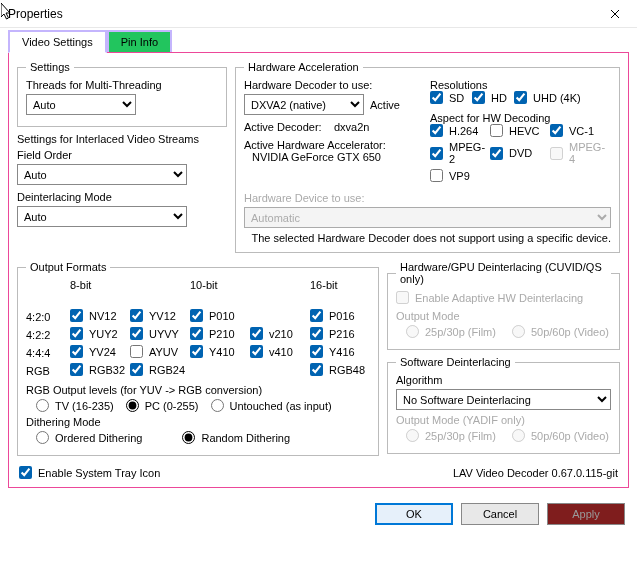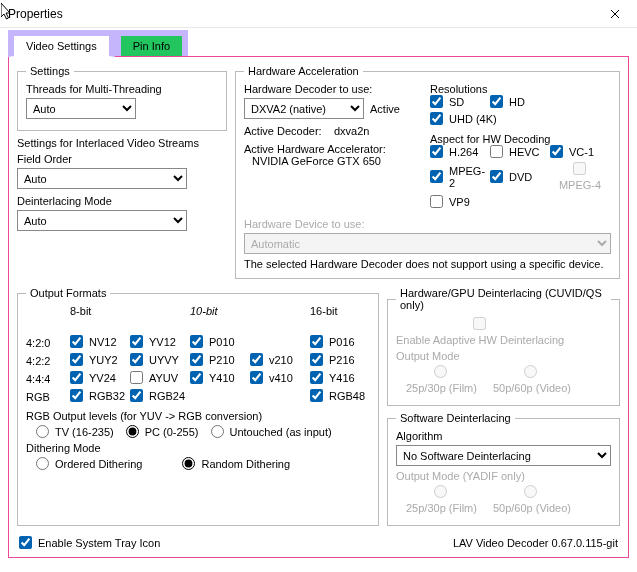--- a/index.html
+++ b/index.html
@@ -2,51 +2,51 @@
 <html><head>
 <meta charset="utf-8">
 <style>
 * { box-sizing: border-box; margin: 0; padding: 0; }
 body { font-family: "Segoe UI", Tahoma, sans-serif; font-size: 11px; background: #fff; color: #000; width: 637px; height: 572px; overflow: hidden; }
 .titlebar { height: 28px; display: flex; align-items: center; justify-content: space-between; padding: 0 0 0 8px; border-bottom: 1px solid #e8e8e8; }
 .titlebar-title { font-size: 12px; }
 .cursor { position: absolute; top: 3px; left: 1px; width: 12px; height: 18px; pointer-events:none;}
 .close-btn { width: 44px; height: 28px; display: flex; align-items: center; justify-content: center; cursor: pointer; }
 .tabstrip { display: flex; padding: 0 8px; margin-top: 2px;}
-.tab { padding: 4px 12px; border: 6px solid #c4b5fd; background: #fff; font-size: 11px; position: relative; cursor: pointer; }
+.tab { padding: 4px 12px; border: 2px solid #c4b5fd; background: #fff; font-size: 11px; position: relative; cursor: pointer; }
 .tab.active { border-bottom: 1px solid #fff; z-index: 2; }
 .tab:not(.active) { background: #22c55e; border-bottom: 1px solid #999; }
 .tab-content { border: 1px solid #ec4899; margin: 0 8px 8px 8px; padding: 8px; position: relative; top: -1px; }
 fieldset { border: 1px solid #bbb; padding: 6px 8px 8px 8px; margin-bottom: 6px; position: relative; }
 legend { font-size: 11px; padding: 0 4px; }
 .row { display: flex; align-items: center; gap: 6px; margin: 3px 0; }
 .lbl { font-size: 11px; }
 .lbl.disabled { color: #aaa; }
 select { font-size: 11px; height: 21px; border: 1px solid #888; background: #fff; padding: 1px 2px; }
 select:disabled { background: #f0f0f0; color: #888; }
 input[type=checkbox], input[type=radio] { margin: 0 2px 0 0; vertical-align: middle; width:13px; height:13px;}
 .chk { display: inline-flex; align-items: center; gap: 4px; font-size: 11px; cursor: pointer; }
-.chk.disabled { color: #aaa; cursor: default; flex-direction: column; }
+.chk.disabled { color: #aaa; cursor: default; }
 .main-cols { display: flex; gap: 8px; }
 .col-left { width: 210px; }
 .col-right { flex: 1; }
 .hw-grid { display: flex; gap: 6px; }
 .hw-left { width: 180px; }
 .hw-right { flex: 1; }
 .chk-grid { display: flex; flex-wrap: wrap; }
 .chk-grid .chk { width: 60px; margin-bottom: 4px;}
-.chk-grid.res .chk { width: 60px; }
+.chk-grid.res .chk { width: 42px; }
 .chk-grid.res .chk.wide { width: 80px; }
 .note { font-size: 11px; margin-top: 4px; }
 .mid-cols { display: flex; gap: 8px; margin-top: 2px;}
 .outfmt { }
 .fmt-header { display: flex; font-size: 11px; margin-bottom: 18px;}
 .fmt-header .h0 { width: 44px; }
 .fmt-header .h1 { width: 120px; }
-.fmt-header .h2 { width: 120px; font-style: italic; }
+.fmt-header .h2 { width: 120px; }
 .fmt-header .h3 { width: 60px; }
 .fmt-row { display: flex; align-items: center; margin: 3px 0; }
 .fmt-row .rl { width: 44px; font-size: 11px;}
 .fmt-row .c1 { width: 60px; }
 .fmt-row .c2 { width: 60px; }
 .fmt-row .c3 { width: 60px; }
 .fmt-row .c4 { width: 60px; }
 .fmt-row .c5 { width: 60px; }
 .btn-bar { display: flex; justify-content: flex-end; gap: 8px; padding: 6px 12px 10px; }
 .btn { min-width: 78px; height: 22px; border: 1px solid #888; background: #e8e8e8; font-size: 11px; cursor: pointer; display:inline-flex; align-items:center; justify-content:center;}
@@ -163,21 +163,21 @@
                   <input type="checkbox" style="">
                   <span>VP9</span>
                 </label>
             </div>
           </div>
         </div>
         <div class="lbl disabled" style="margin-top:6px">Hardware Device to use:</div>
         <div class="row">
             <select style="width:100%" disabled=""><option>Automatic</option></select>
           </div>
-        <div class="note" style="text-align:left">The selected Hardware Decoder does not support using a specific device.</div>
+        <div class="note" style="text-align:right">The selected Hardware Decoder does not support using a specific device.</div>
       </fieldset>
     </div>
   </div>
 
   <div class="mid-cols">
     <fieldset class="outfmt" style="width:350px">
       <legend>Output Formats</legend>
       <div class="fmt-header">
         <span class="h0"></span>
         <span class="h1">8-bit</span>

